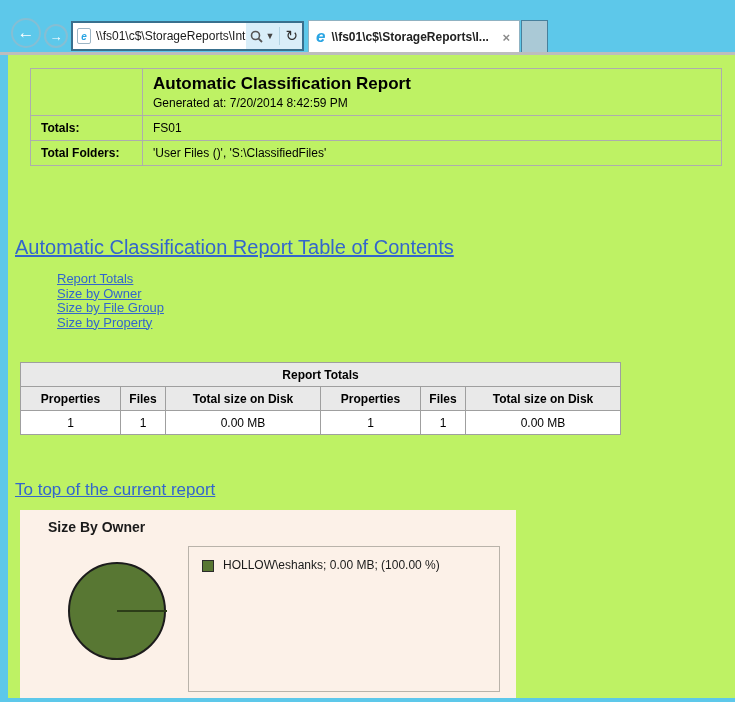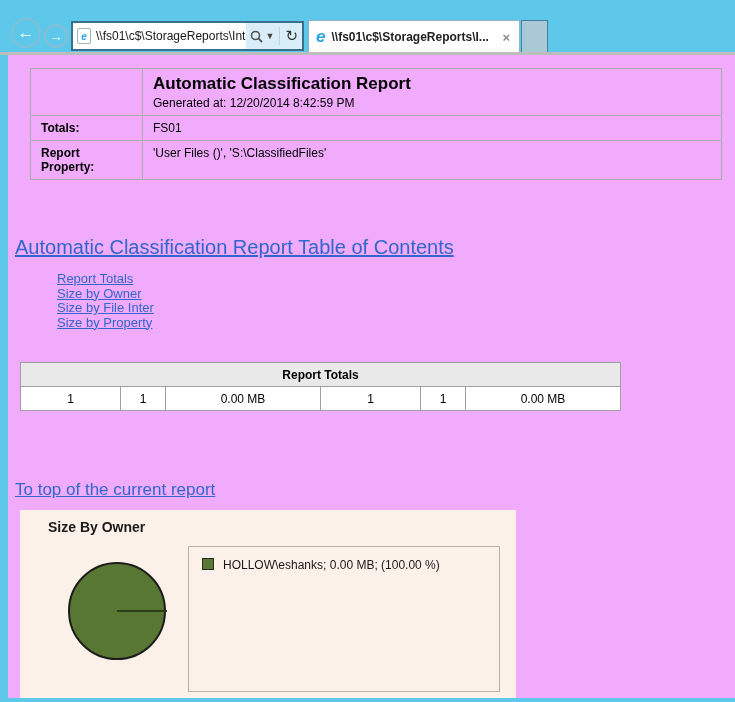--- a/index.html
+++ b/index.html
@@ -52,21 +52,21 @@
   .ie-logo { font-size:17px; font-weight:bold; font-style:italic; color:#2aa5e3; flex:0 0 auto; }
   .tab-title { flex:1 1 auto; font-size:12px; color:#222; white-space:nowrap; overflow:hidden;font-weight:bold; }
   .tab-close { flex:0 0 auto; font-size:13px; font-weight:bold; color:#8a8a8a; padding:0 2px; }
   .newtab-btn {
     position:absolute; left:521px; top:20px; width:27px; height:33px;
     background:#aac9d6; border:1px solid #47809c; border-bottom:none;
   }
   
   .page {
     position:absolute; left:8px; top:55px; right:0; bottom:4px;
-    background:#f0abfc; color:#000; overflow:hidden;
+    background:#bef264; color:#000; overflow:hidden;
   }
   a.rlink { color:#3366cc; text-decoration:underline; cursor:pointer; }
   
   .header-table {
     position:absolute; left:22px; top:13px; width:692px;
     border-collapse:collapse; font-size:12px;
   }
   .header-table td { border:1px solid #adadad; padding:5px 10px; vertical-align:top; }
   .header-table td.lbl { font-weight:bold; width:112px; }
   .report-title { font-size:17px; font-weight:bold; margin-bottom:2px; }
@@ -94,21 +94,21 @@
   .panel-heading { position:absolute; left:28px; top:9px; font-size:14px; font-weight:bold; color:#1a1a1a; }
   .pie {
     position:absolute; left:48px; top:52px; width:98px; height:98px;
     border-radius:50%; background:#587733; border:2px solid #1c1c1c;
   }
   .pie-line { position:absolute; left:97px; top:100px; width:50px; height:2px; background:#2c3d18; }
   .legend-box {
     position:absolute; left:168px; top:36px; width:312px; height:146px;
     border:1px solid #b9b3aa;
   }
-  .legend-item { display:flex; align-items:flex-start; gap:9px; margin:11px 0 0 13px; }
+  .legend-item { display:flex; align-items:flex-end; gap:9px; margin:11px 0 0 13px; }
   .swatch { width:12px; height:12px; background:#587733; border:1px solid #2b2b2b; flex:0 0 auto; }
   .legend-label { font-size:12px; color:#1a1a1a; }
 </style>
 </head>
 <body>
 
 <div class="chrome">
   <div class="nav-btn back-btn">
     <span>←</span>
   </div>
@@ -142,58 +142,66 @@
 <div class="chrome-line"></div>
 
 <div class="page">
 
   <table class="header-table">
     <tbody>
         <tr class="title-row">
       <td class="lbl"></td>
       <td>
         <div class="report-title">Automatic Classification Report</div>
-        <div class="generated">Generated at: 12/20/2014 8:42:59 PM</div>
+        <div class="generated">Generated at: 7/20/2014 8:42:59 PM</div>
       </td>
     </tr>
     <tr>
       <td class="lbl">Totals:</td>
       <td>FS01</td>
     </tr>
     <tr>
-      <td class="lbl">Report Property:</td>
+      <td class="lbl">Total Folders:</td>
       <td>'User Files ()', 'S:\ClassifiedFiles'</td>
     </tr>
   </tbody>
     </table>
 
   <div class="toc-title">
     <a class="rlink">Automatic Classification Report Table of Contents</a>
   </div>
   <div class="toc-list">
     <a class="rlink">Report Totals</a>
     <a class="rlink">Size by Owner</a>
-    <a class="rlink">Size by File Inter</a>
+    <a class="rlink">Size by File Group</a>
     <a class="rlink">Size by Property</a>
   </div>
 
   <table class="totals-table">
     <colgroup>
       <col style="width:100px">
         <col style="width:45px">
         <col style="width:155px">
       <col style="width:100px">
         <col style="width:45px">
         <col style="width:155px">
     </colgroup>
     <tbody>
         <tr>
       <th colspan="6">Report Totals</th>
     </tr>
     <tr>
+      <th>Properties</th>
+      <th>Files</th>
+      <th>Total size on Disk</th>
+      <th>Properties</th>
+      <th>Files</th>
+      <th>Total size on Disk</th>
+    </tr>
+    <tr>
       <td>1</td>
       <td>1</td>
       <td>0.00 MB</td>
       <td>1</td>
       <td>1</td>
       <td>0.00 MB</td>
     </tr>
   </tbody>
     </table>
 

